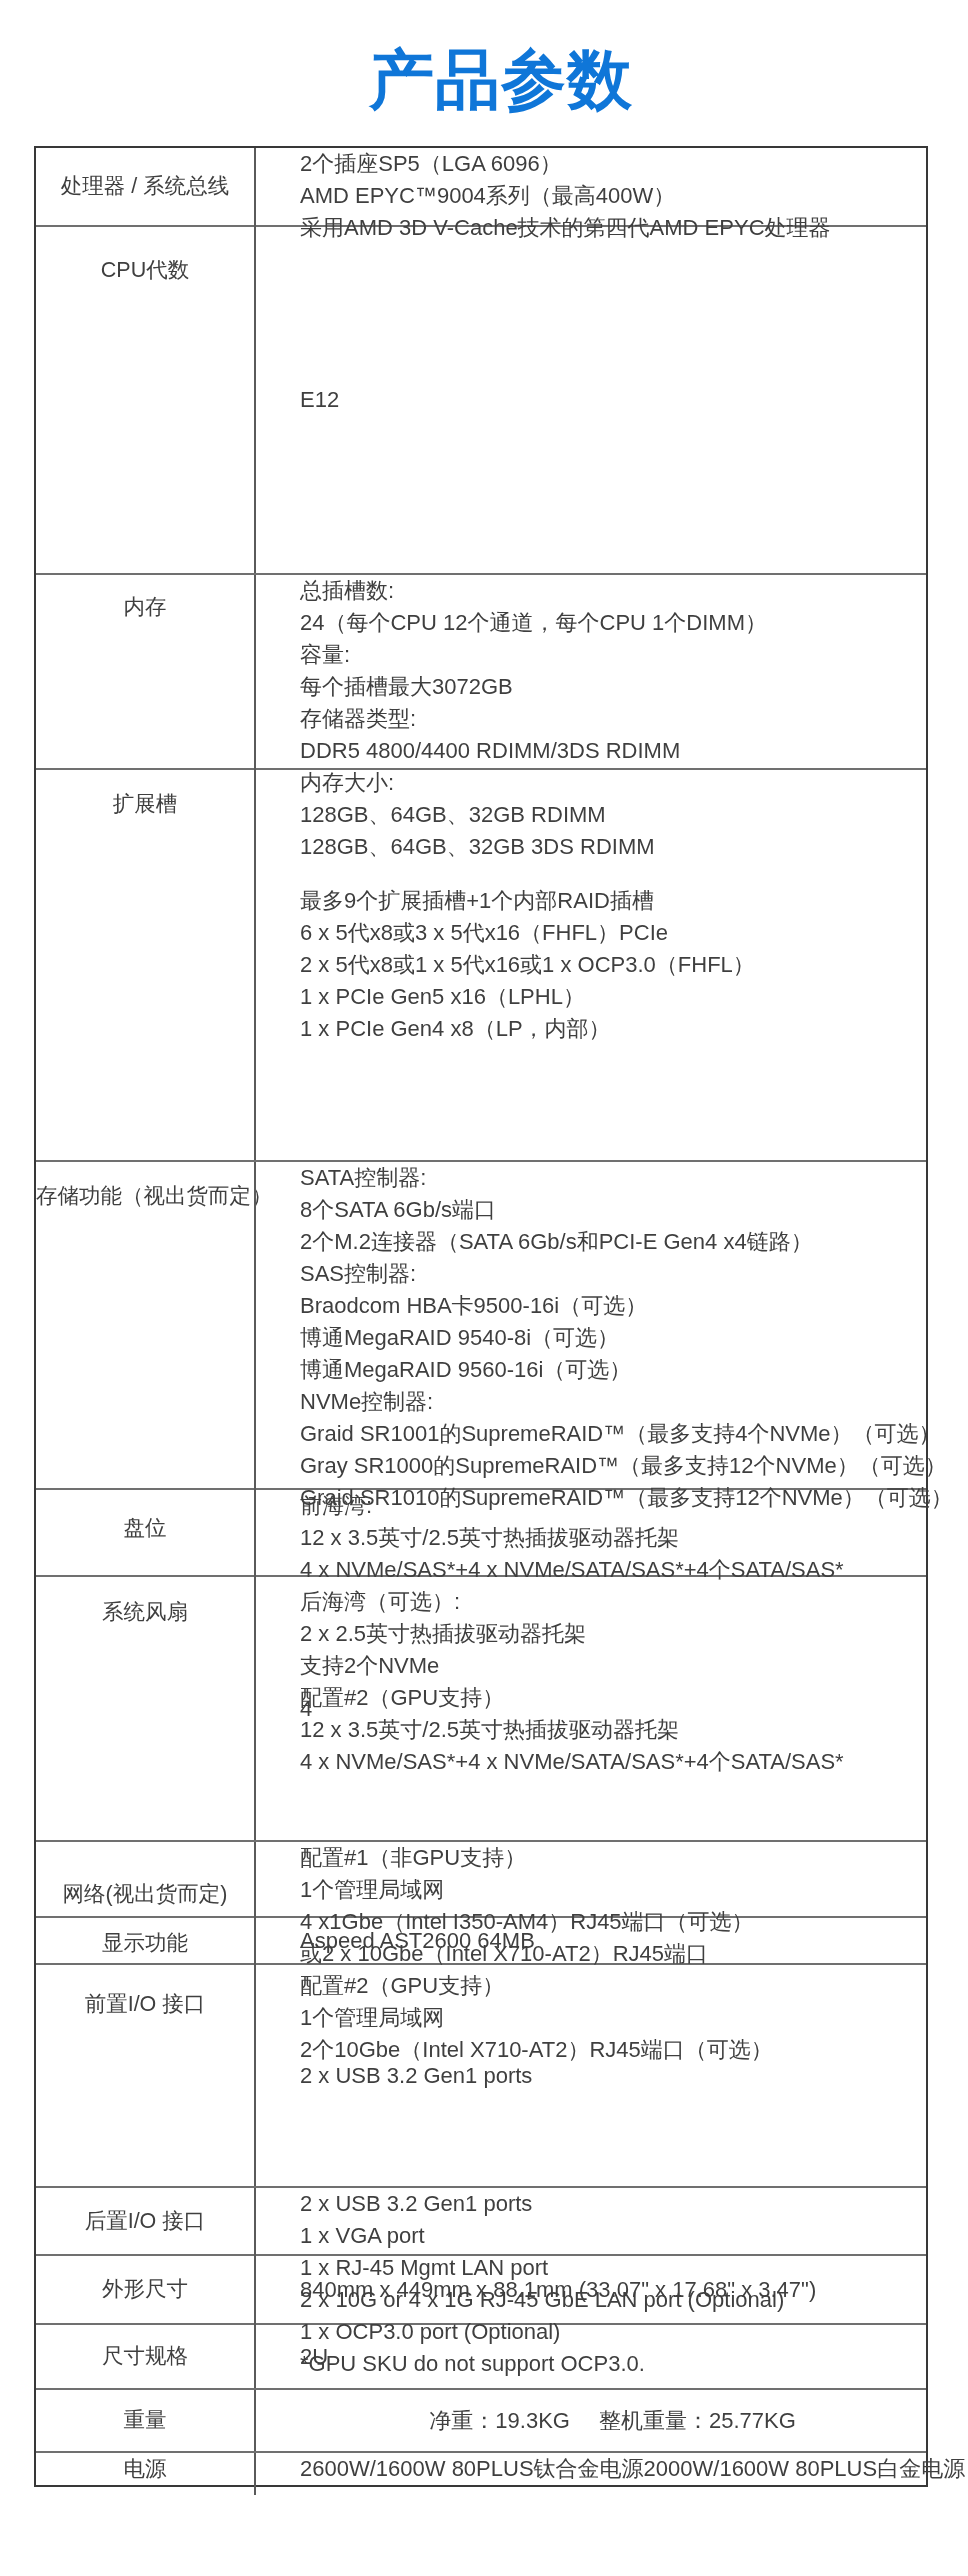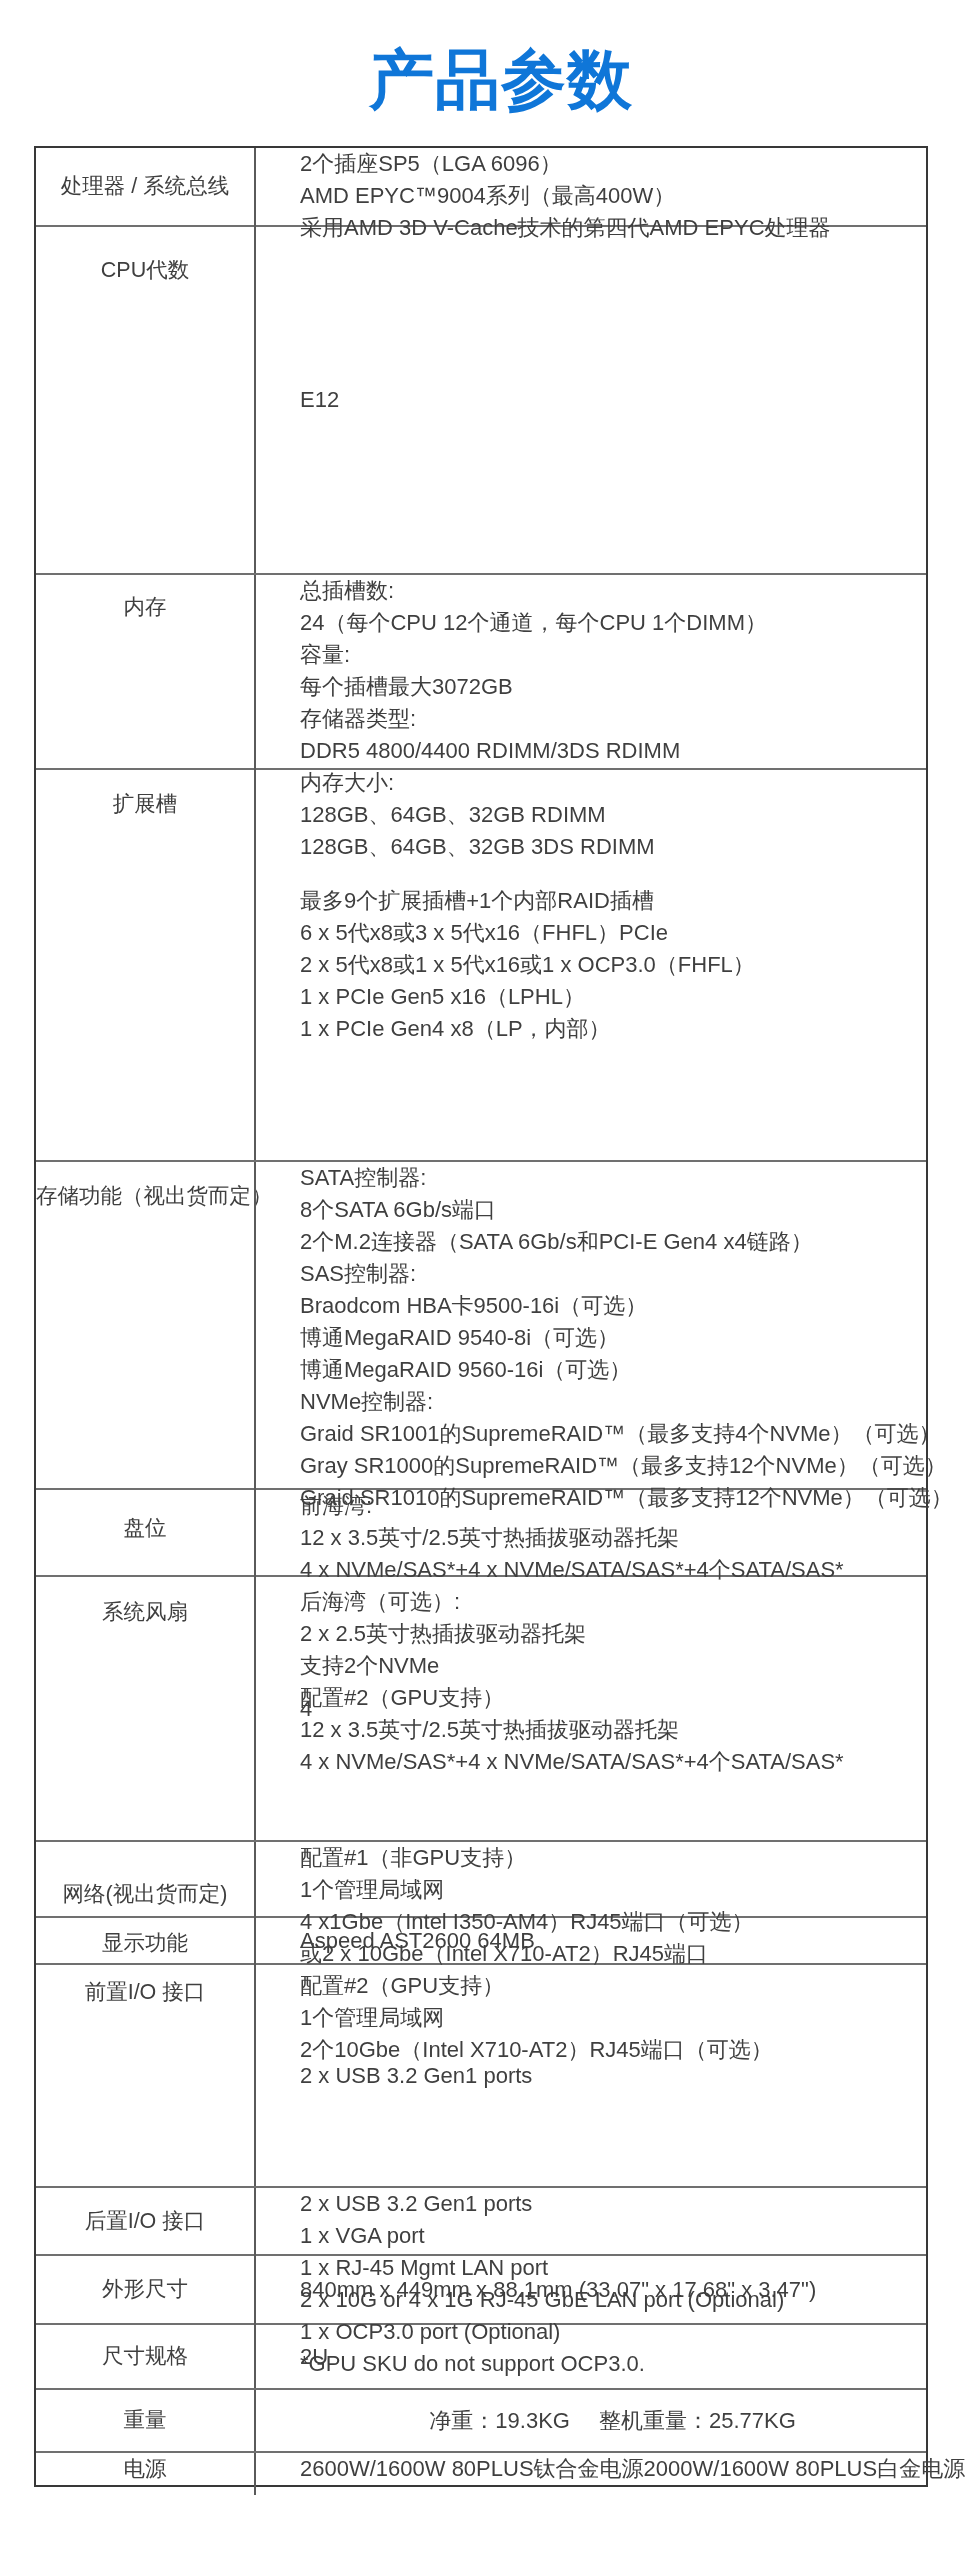--- a/index.html
+++ b/index.html
@@ -57,21 +57,21 @@
   .row:nth-child(1) .label-cell{padding-top:3.9px}
   .row:nth-child(2) .label-cell{padding-top:21.5px}
   .row:nth-child(3) .label-cell{padding-top:27px}
   .row:nth-child(4) .label-cell{padding-top:15.7px}
   .row:nth-child(5) .label-cell{padding-top:17.6px}
   .row:nth-child(6) .label-cell{padding-top:17.6px}
   .row:nth-child(7) .label-cell{padding-top:21.5px}
   .row:nth-child(8) .label-cell{padding-top:18.6px}
   .row:nth-child(9) .label-cell{padding-top:36px}
   .row:nth-child(10) .label-cell{padding-top:9px}
-  .row:nth-child(11) .label-cell{padding-top:11px}
+  .row:nth-child(11) .label-cell{padding-top:23px}
   .row:nth-child(12) .label-cell{padding-top:16.6px}
   .row:nth-child(13) .label-cell{padding-top:16.6px}
   .row:nth-child(14) .label-cell{padding-top:14.7px}
   .row:nth-child(15) .label-cell{padding-top:13.7px}
   
   .row:nth-child(14) .content-cell{gap:59px}
   .row:nth-child(15) .content-cell{gap:29px;padding-left:49px}
   .divider-tail{
     position:absolute;left:218px;bottom:-9.8px;width:2px;height:9.8px;
     background:#5a5a5a;

